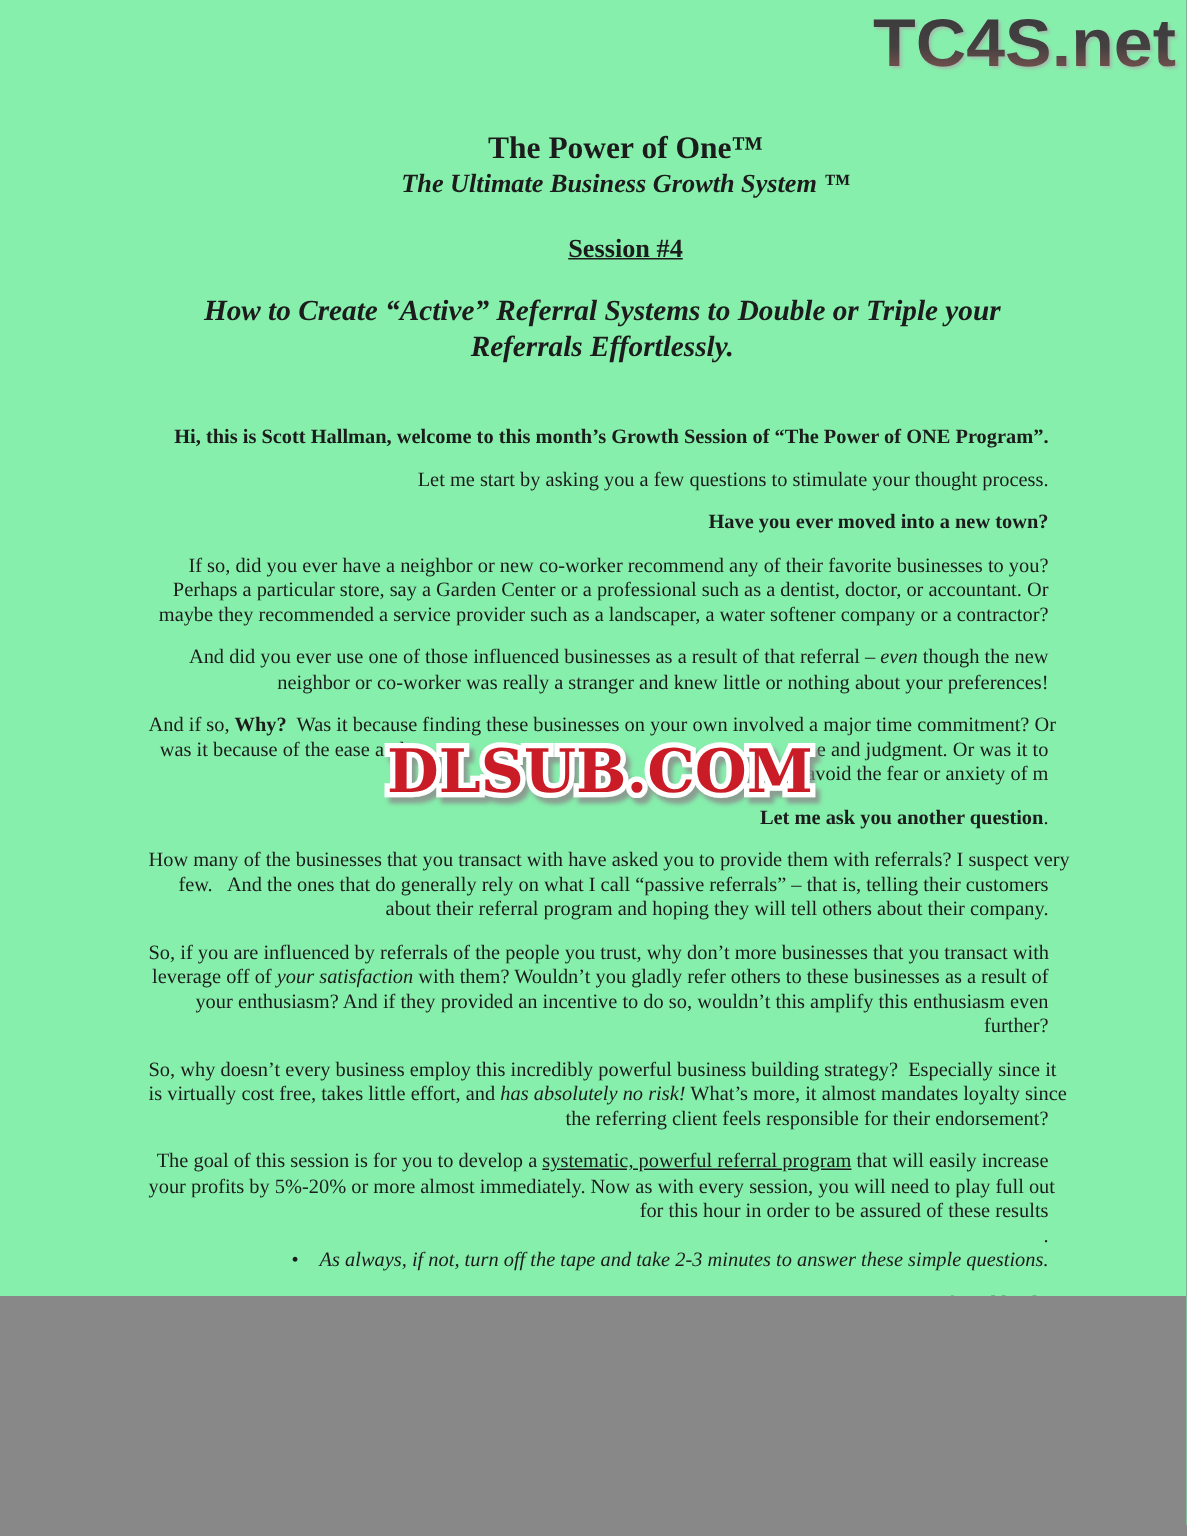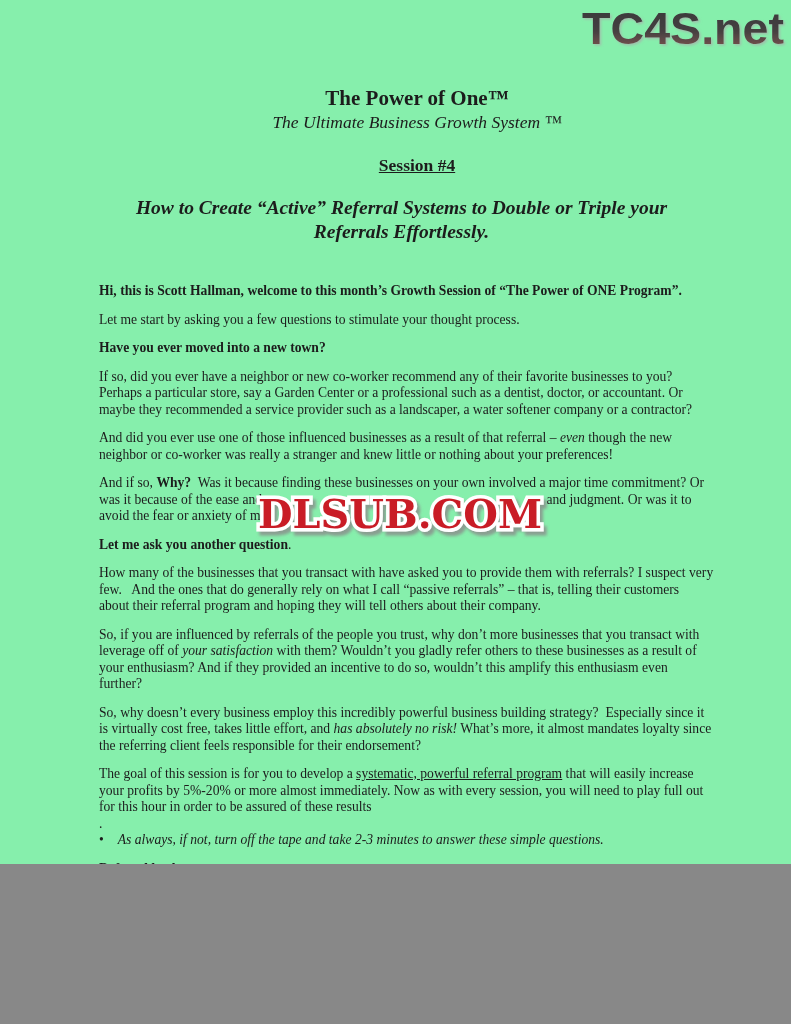--- a/index.html
+++ b/index.html
@@ -12,29 +12,29 @@
     background: #86efac;
     overflow: hidden;
     font-family: "Liberation Serif", serif;
     color: #1c1c1c;
   }
   
   .tc4s { position: absolute; top: 2px; right: 2px; }
   
   .title-block { position: absolute; top: 86px; left: 0; width: 100%; text-align: center; padding-left: 43px; }
   .doc-title { font-size: 21px; font-weight: bold; line-height: 25px; }
-  .doc-subtitle { font-size: 17.5px; font-weight: normal; font-style: italic; line-height: 23px; }
+  .doc-subtitle { font-size: 17.5px; font-weight: bold; font-style: italic; line-height: 23px; }
   .session { font-size: 17.5px; font-weight: bold; text-decoration: underline; margin-top: 21px; }
   
   .heading { position: absolute; top: 196px; left: 0; width: 100%; text-align: center;
              font-size: 19.5px; font-weight: bold; font-style: italic; line-height: 24px; padding-left: 12px; }
   
   .content { position: absolute; top: 283px; left: 99px; width: 600px;
              font-size: 13.6px; line-height: 16.5px; }
-  .para { white-space: pre; margin-top: 12px; }
+  .para { white-space: pre; margin-top: 12px; text-align: right; }
   .para:first-child { margin-top: 0; }
   .para.mt0 { margin-top: 0; }
   .seg-b { font-weight: bold; }
   .seg-i { font-style: italic; }
   .seg-u { text-decoration: underline; }
   .seg-gap { display: inline-block; }
   
   .footer { position: absolute; top: 936px; left: 99px; width: 600px;
             font-size: 11.2px; line-height: 14.5px; white-space: pre; }
   .pagenum { position: absolute; top: 959px; left: 580px; width: 50px;

